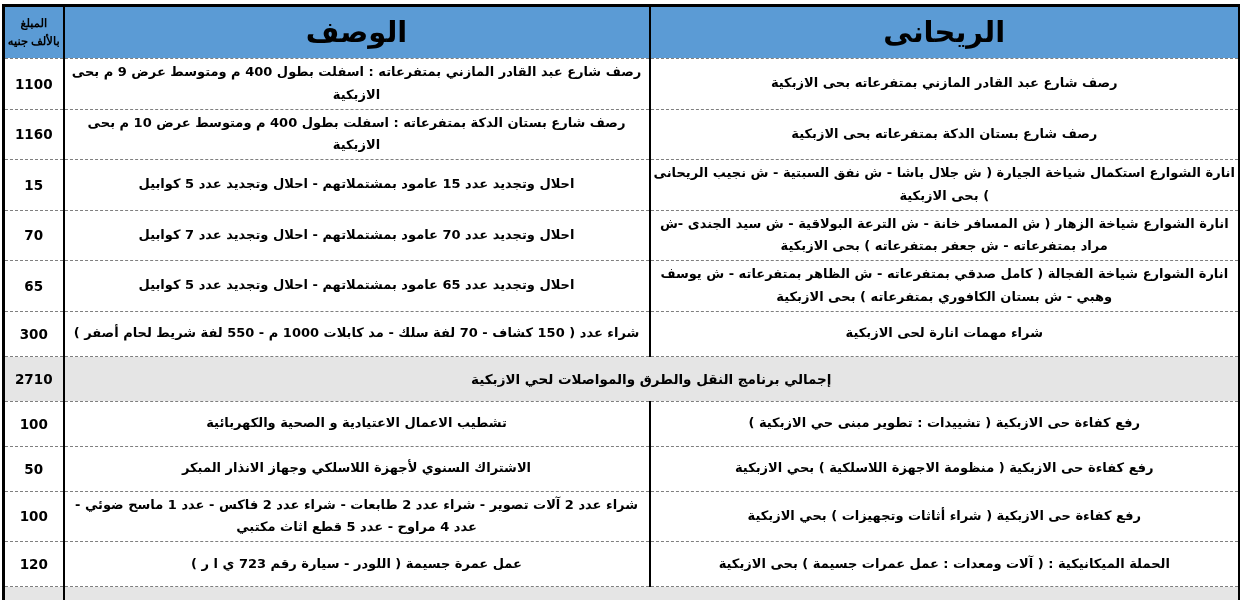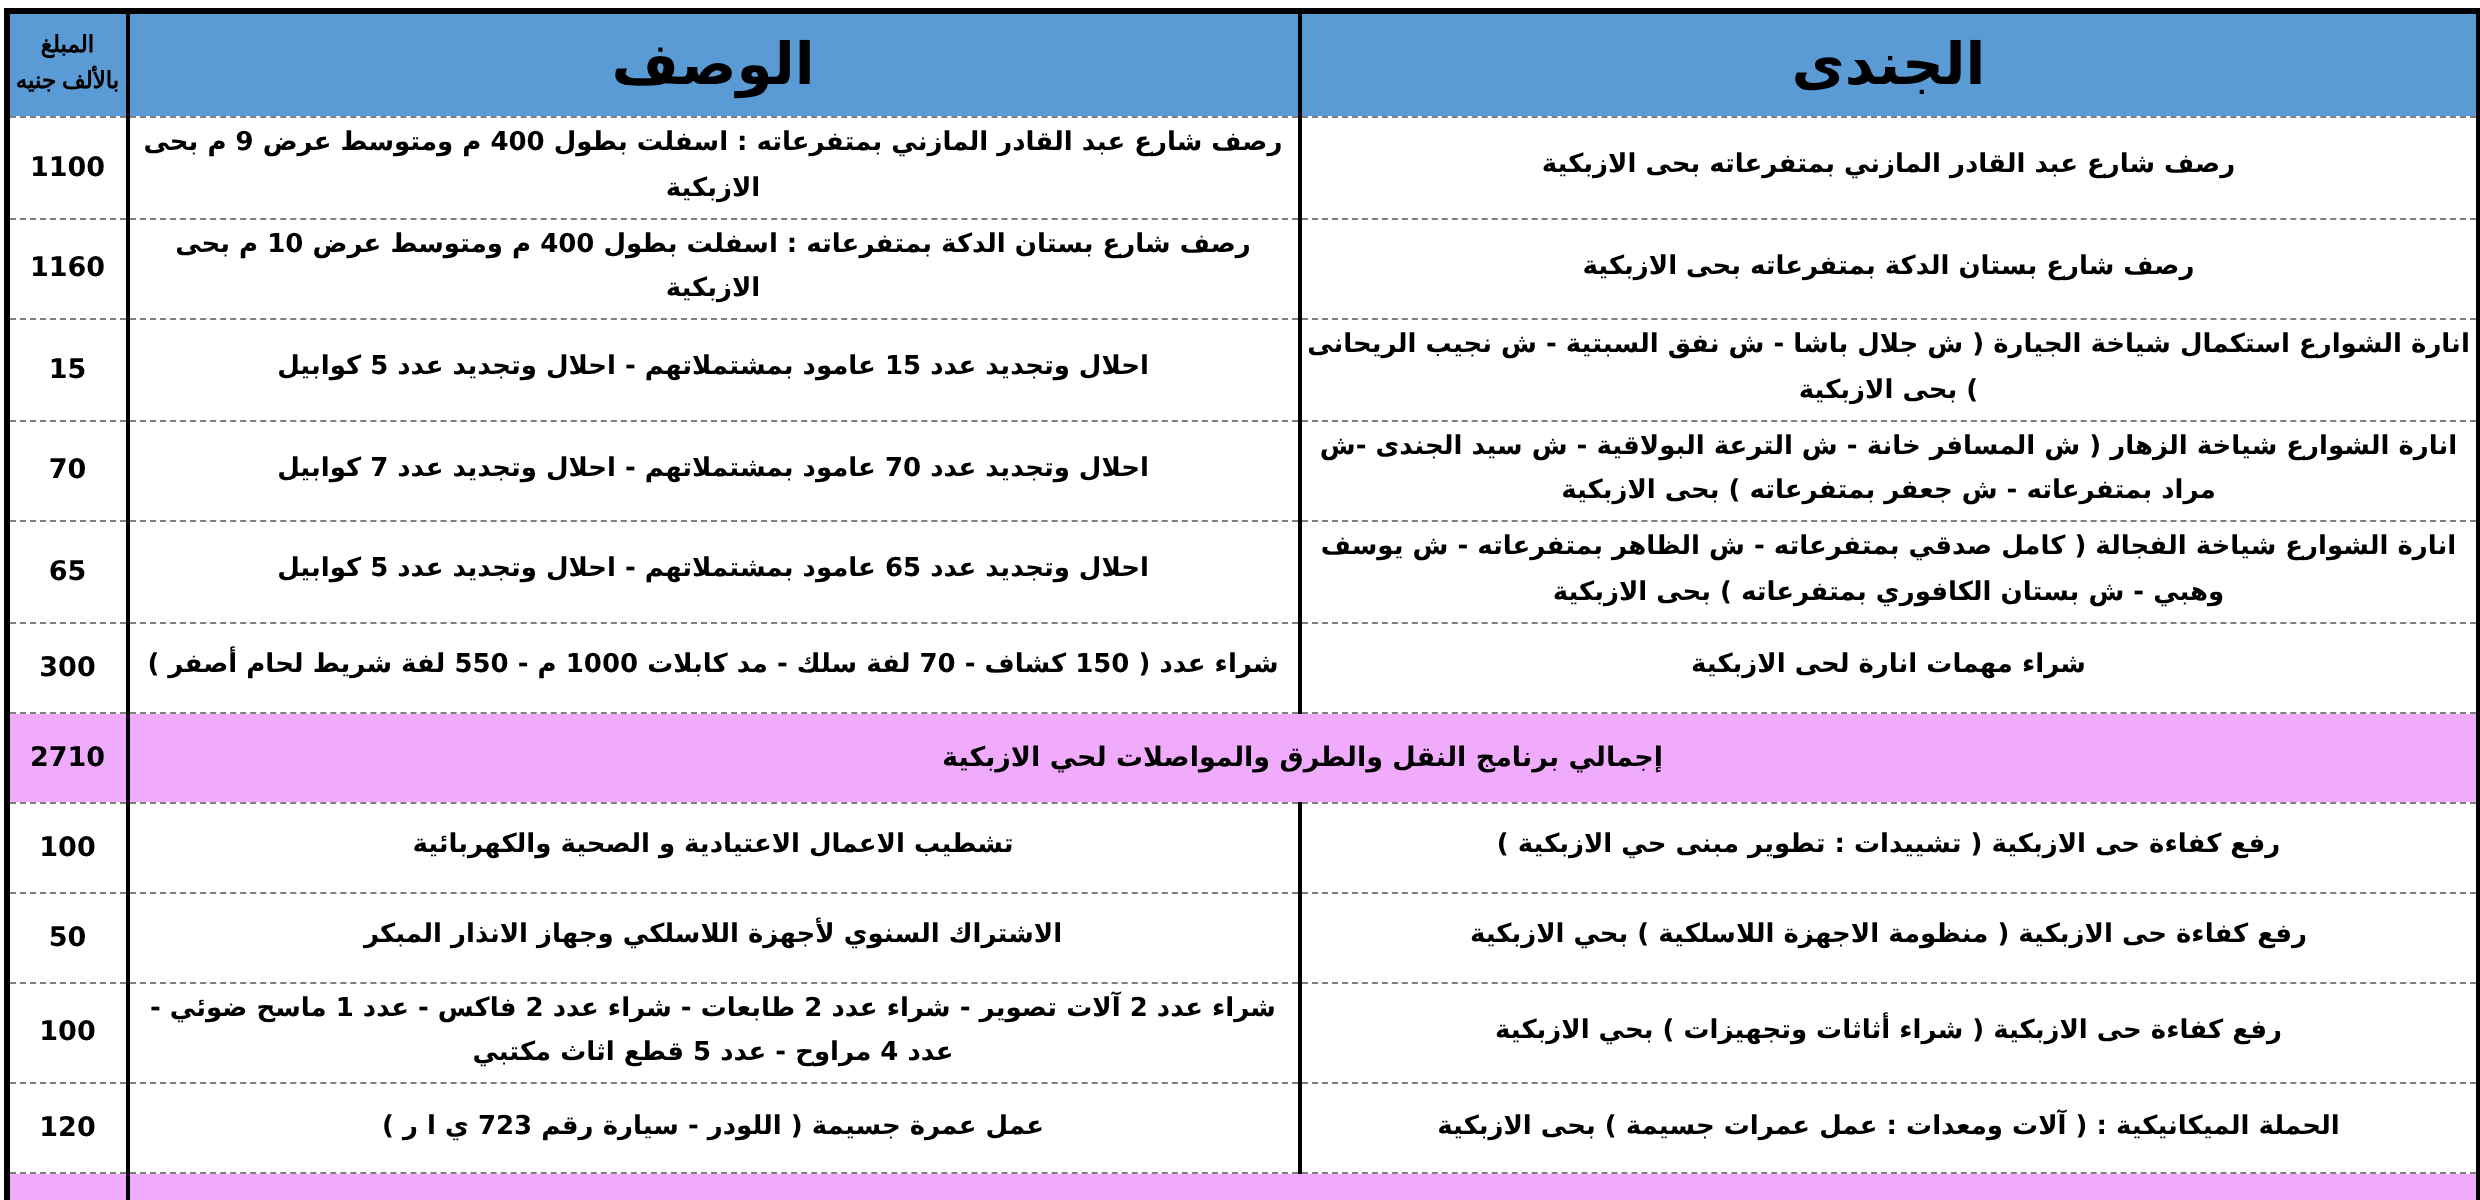--- a/index.html
+++ b/index.html
@@ -55,38 +55,38 @@
   }
   td.desc-cell, td.project-cell {
     font-size: 13px;
     line-height: 1.75;
   }
   td.amount-cell {
     font-size: 13.5px;
     padding: 14px 2px;
   }
   tr.subtotal-row td {
-    background: #f0abfc;
+    background: #e5e5e5;
     font-size: 13.5px;
   }
 </style>
 </head>
 <body>
 
 <div class="sheet">
   <table class="budget">
     <colgroup>
       <col class="c-project">
       <col class="c-desc">
       <col class="c-amount">
     </colgroup>
 
     <tbody>
         <tr class="header-row" style="height:53px">
-      <th class="big-h">الجندى</th>
+      <th class="big-h">الريحانى</th>
       <th class="big-h">الوصف</th>
       <th class="amount-h">المبلغ بالألف جنيه</th>
     </tr>
 
     <tr style="height:48px">
       <td class="project-cell">رصف شارع عبد القادر المازني بمتفرعاته بحى الازبكية</td>
       <td class="desc-cell">رصف شارع عبد القادر المازني بمتفرعاته : اسفلت بطول 400 م ومتوسط عرض 9 م بحى الازبكية</td>
       <td class="amount-cell">1100</td>
     </tr>
 

